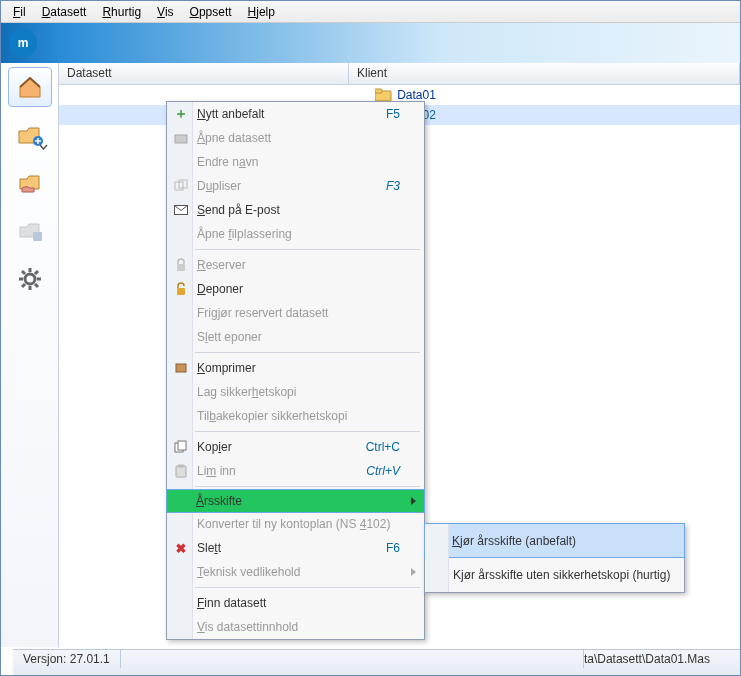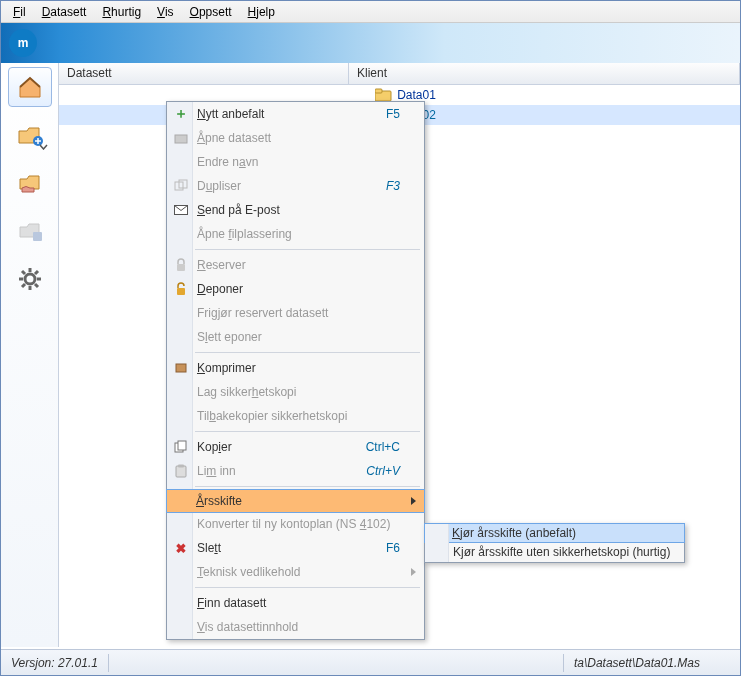--- a/index.html
+++ b/index.html
@@ -17,35 +17,35 @@
   .content { flex:1; display:flex; flex-direction:column; }
   .grid-header { height:22px; background:linear-gradient(#fdfdfd,#e8ecf2); border-bottom:1px solid #c8d1e0; display:flex; position:relative; }
   .grid-header .col { border-right:1px solid #c8d1e0; padding:3px 8px; color:#333; }
   .grid-header .col1 { width:290px; }
   .grid-body { flex:1; background:#fff; overflow:hidden; position:relative; }
   .row { height:20px; display:flex; align-items:center; padding-left:12px; gap:6px;justify-content:center; }
   .row.selected { background:#d6e7ff; }
   .row-icon { width:16px; height:14px; display:inline-block; }
   .row-label { color:#00349a; }
   .row.selected .row-label { color:#0369a1; }
-  .statusbar { position:absolute; bottom:0; left:0; right:0; height:26px; background:linear-gradient(#f3f6fb,#e5ebf3); border-top:1px solid #bcc7d9; display:flex; align-items:center; font-size:11px; color:#333;font-style:italic; }
+  .statusbar { position:absolute; bottom:0; left:12px; right:0; height:26px; background:linear-gradient(#f3f6fb,#e5ebf3); border-top:1px solid #bcc7d9; display:flex; align-items:flex-start; font-size:11px; color:#333; }
   .statusbar .version { padding:2px 10px; border-right:1px solid #bcc7d9; }
-  .statusbar .path { position:absolute; right:30px; padding:2px 10px; border-left:1px solid #bcc7d9; }
+  .statusbar .path { position:absolute; right:30px; padding:2px 0; border-left:1px solid #bcc7d9; }
   .context-menu { position:absolute; left:165px; top:100px; width:259px; background:#f7f7f7; border:1px solid #8f9db0; box-shadow:2px 2px 5px rgba(0,0,0,0.25); z-index:100; }
   .cm-row { height:24px; display:flex; align-items:center; padding-left:30px; position:relative; color:#333; }
   .cm-row.disabled { color:#9a9a9a; }
-  .cm-row.highlight { background:#fdba74; border:1px solid #6ea6e6; margin:-1px; padding-left:29px; }
+  .cm-row.highlight { background:#22c55e; border:1px solid #6ea6e6; margin:-1px; padding-left:29px; }
   .cm-row .ul { text-decoration: underline; }
   .cm-icon { position:absolute; left:6px; width:16px; height:16px; display:flex; align-items:center; justify-content:center; }
   .cm-shortcut { position:absolute; right:24px; color:#0369a1; }
   .cm-row.disabled .cm-shortcut { color:#0369a1;font-style:italic; }
   .cm-sep { height:1px; margin:3px 4px 3px 28px; background:#d0d5de; }
   .cm-submenu-arrow { position:absolute; right:8px; width:0; height:0; border-top:4px solid transparent; border-bottom:4px solid transparent; border-left:5px solid #333; }
   .submenu { position:absolute; left:423px; top:522px; width:261px; background:#f7f7f7; border:1px solid #8f9db0; box-shadow:2px 2px 5px rgba(0,0,0,0.25); z-index:110; }
-  .sm-row { height:20px; display:flex; align-items:center; padding-left:28px; color:#333;text-align:center; }
+  .sm-row { height:35px; display:flex; align-items:center; padding-left:28px; color:#333;text-align:center; }
   .sm-row.highlight { background:#c9e0fb; border:1px solid #6ea6e6; margin:-1px; padding-left:27px; }
   .sm-row .ul { text-decoration: underline; }
   .icon-gutter { position:absolute; left:0; top:0; bottom:0; width:26px; background:#eef1f6; border-right:1px solid #dde2ea; }
 
   
   .folder-svg { width:18px; height:14px; }
 
 </style>
 </head>
 <body>

